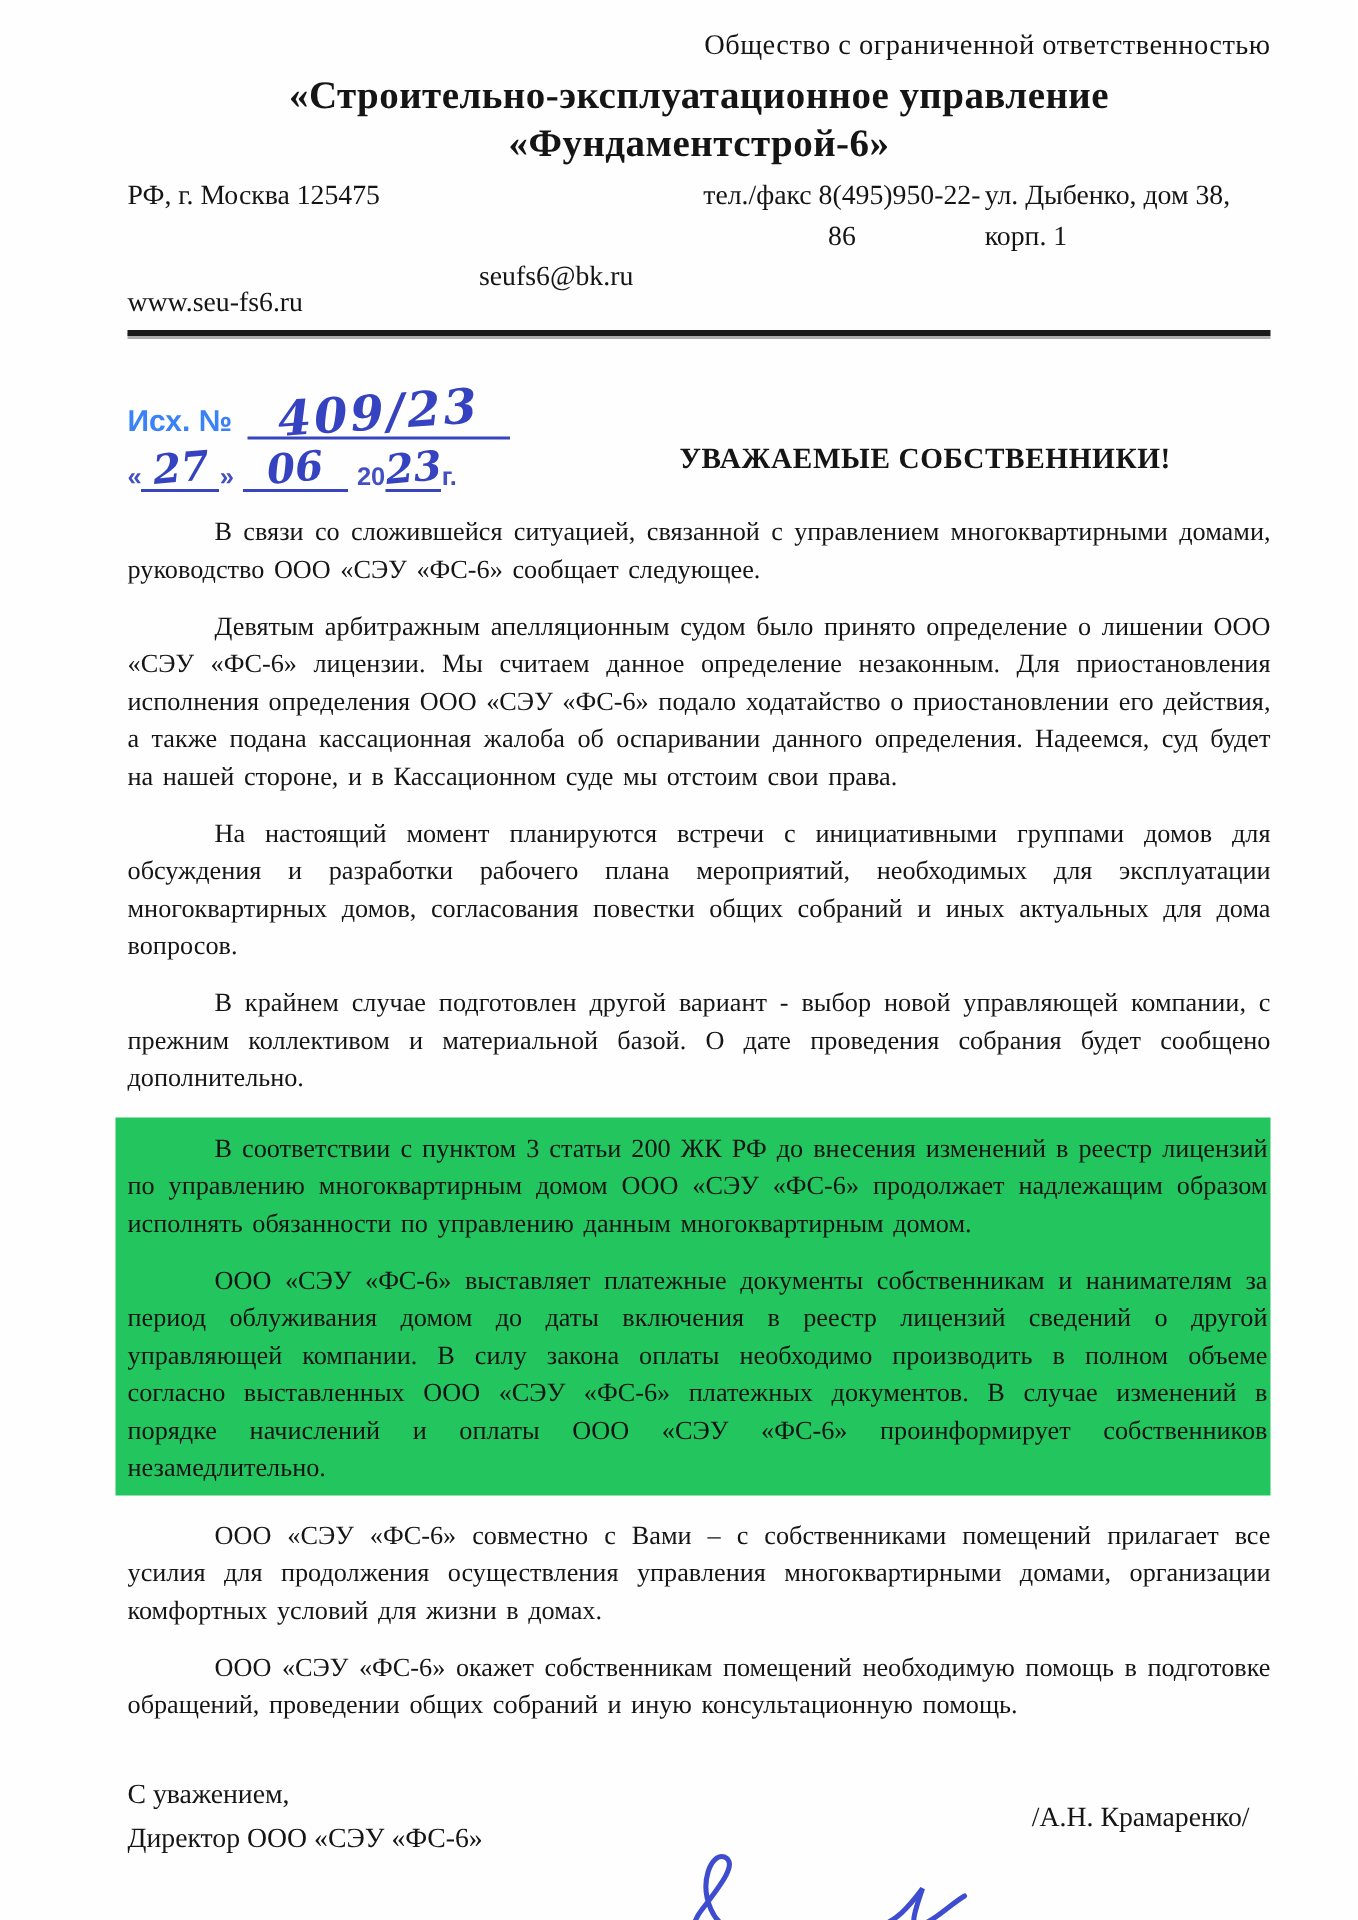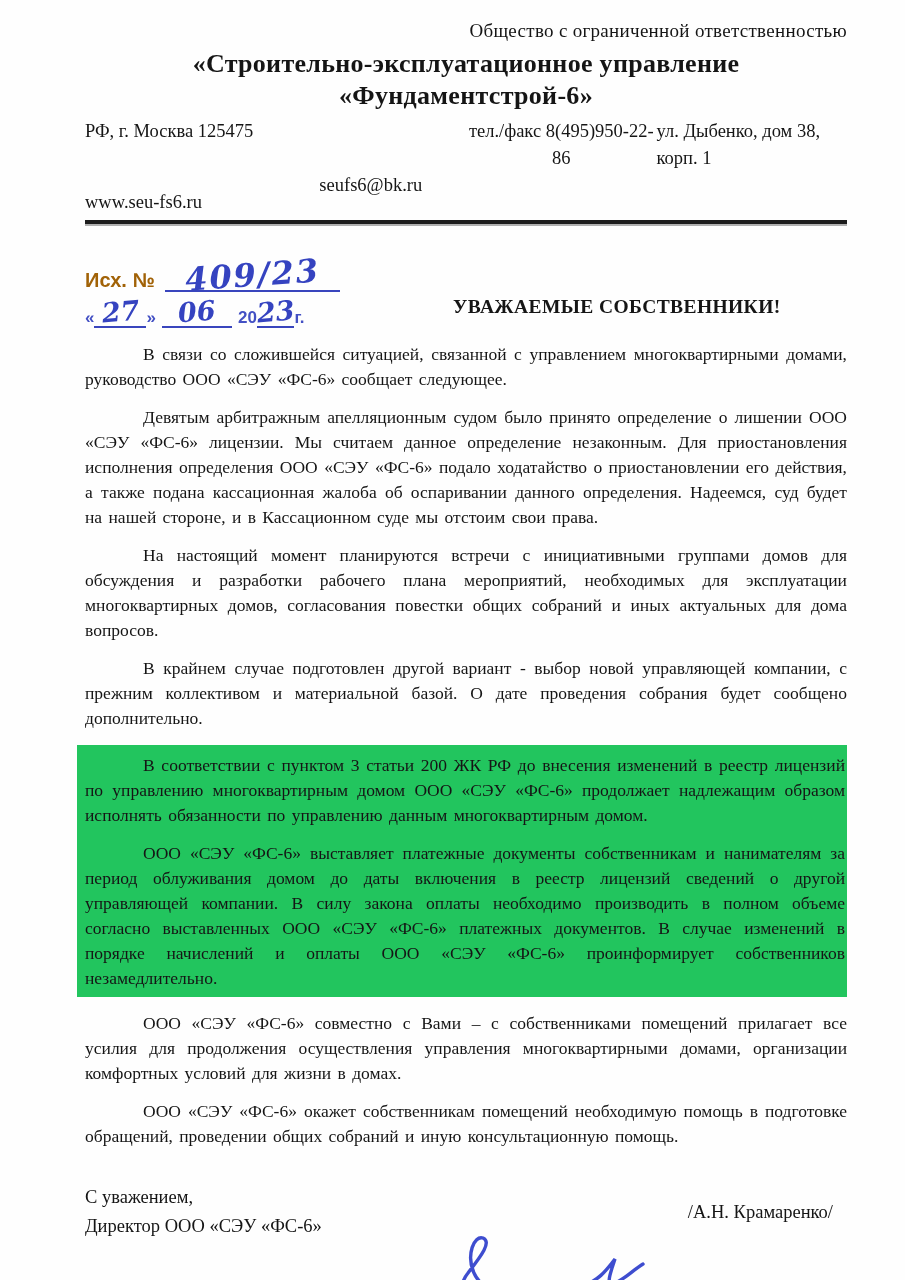--- a/index.html
+++ b/index.html
@@ -62,21 +62,21 @@
   .ref-block {
     width: 290px;
     color: #3945bd;
     flex: 0 0 auto;
   }
   .ref-line1 { display: flex; align-items: flex-end; }
   .ref-label {
     font-family: "Liberation Sans", sans-serif;
     font-weight: bold;
     font-size: 20px;
-    color: #a16207;
+    color: #3b82f6;
   }
   .u-line { border-bottom: 2px solid #3945bd; }
   .hw {
     font-style: italic;
     font-weight: bold;
     color: #3543c0;
     font-family: "DejaVu Serif", serif;
   }
   .hw-number {
     font-size: 32px;

